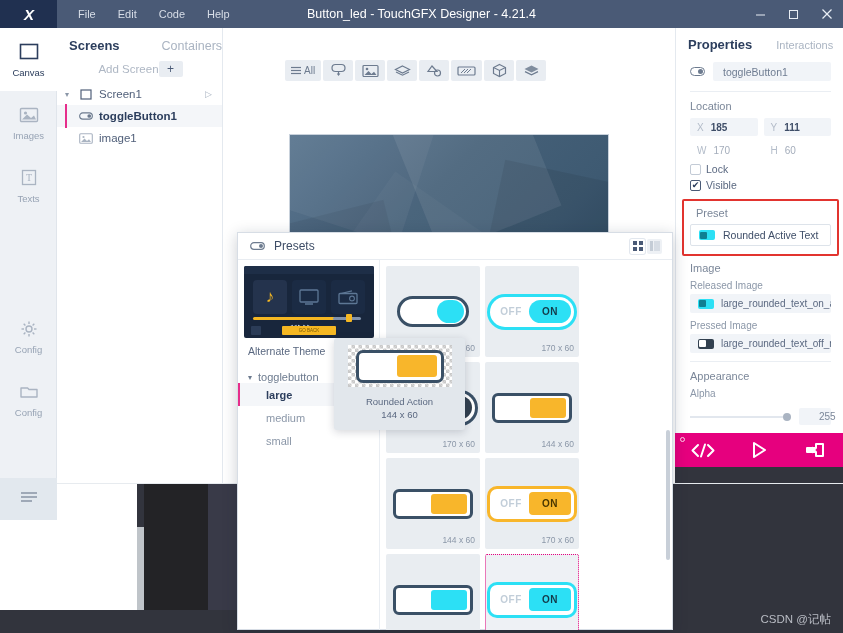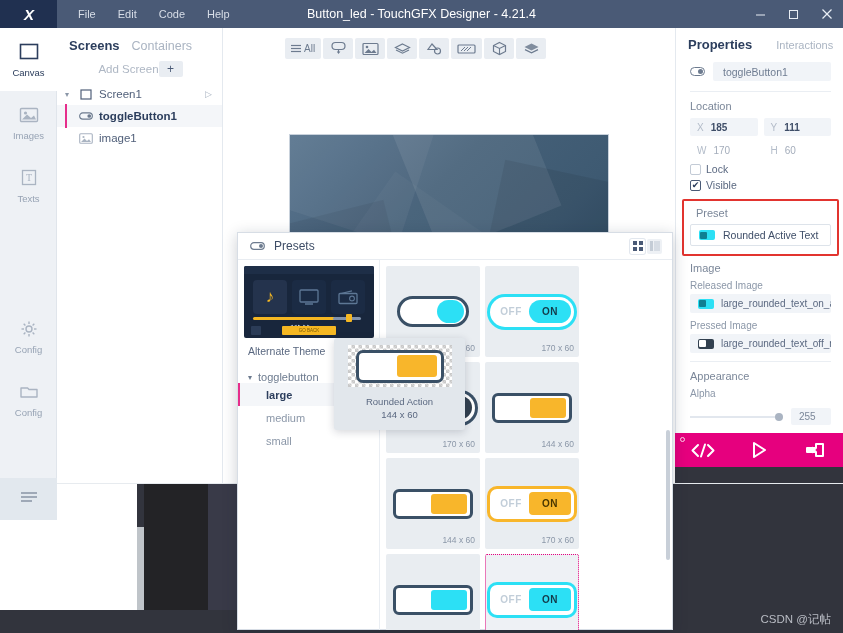--- a/index.html
+++ b/index.html
@@ -52,21 +52,21 @@
   .rail-bottom {
     position: absolute; left: 0; bottom: 0; width: 57px; height: 42px;
     background: #e2e8ee; display: flex; align-items: center; justify-content: center;
   }
 
   
   .screens-panel {
     position: absolute; left: 57px; top: 28px; width: 166px; height: 455px;
     background: #ffffff; border-right: 1px solid #e4e9ef;
   }
-  .sp-tabs { display: flex; align-items: baseline; padding: 10px 12px 6px 12px; gap: 12px; }
+  .sp-tabs { display: flex; align-items: baseline; padding: 10px 12px 6px 12px; gap: 42px; }
   .sp-tab { font-size: 12.5px; color: #aab4c2; }
   .sp-tab.active { color: #2c3e5d; font-weight: bold; font-size: 13px; }
   .sp-addrow {
     display: flex; align-items: center; justify-content: center;
     padding: 2px 10px 6px 12px;
   }
   .sp-add-label { font-size: 11.5px; color: #aeb7c4; }
   .sp-add-btn {
     width: 24px; height: 16px; background: #e9edf2; border-radius: 2px;
     display: flex; align-items: center; justify-content: center;
@@ -86,21 +86,21 @@
   .tree-run { margin-left: auto; margin-right: 10px; color: #a9b3c1; font-size: 9px; }
   .indent-1 { padding-left: 22px; }
   .indent-2 { padding-left: 22px; }
 
   
   .canvas-area {
     position: absolute; left: 223px; top: 28px; width: 452px; height: 455px;
     background: #ffffff;
   }
   .canvas-toolbar {
-    display: flex; align-items: center; gap: 2px; padding: 10px 0 0 62px;
+    display: flex; align-items: center; gap: 2px; padding: 10px 0 0 62px; margin-top: 22px;
   }
   .ctb-btn {
     height: 21px; min-width: 30px; background: #e9edf2; border-radius: 2px;
     display: flex; align-items: center; justify-content: center; gap: 3px;
     color: #6d7b8f; font-size: 10px; padding: 0 6px;
   }
   .canvas-stage {
     position: absolute; left: 66px; top: 106px; width: 320px; height: 180px;
     background: linear-gradient(135deg,#5b7690 0%,#456078 40%,#3e5a72 70%,#2f4a60 100%);
     border: 1px solid #c9d2dc;
@@ -172,22 +172,22 @@
     font-size: 10px; color: #5a6880; overflow: hidden; white-space: nowrap;
   }
   .sub-label { font-size: 10px; color: #8b97a8; padding: 7px 0 3px 14px; }
   .alpha-row { display: flex; align-items: center; gap: 8px; padding: 6px 12px 0 14px; }
   .slider { flex: 1; height: 2px; background: #e2e7ee; position: relative; }
   .slider .knob {
     position: absolute; right: 0; top: -3px; width: 8px; height: 8px;
     border-radius: 50%; background: #aab4c2;
   }
   .alpha-val {
-    width: 40px; height: 17px; background: #f1f4f8; border-radius: 2px;
-    font-size: 10px; color: #7b8799; display: flex; align-items: center; padding-left: 8px;
+    width: 32px; height: 17px; background: #f1f4f8; border-radius: 2px;
+    font-size: 10px; color: #7b8799; display: flex; align-items: center; padding-left: 20px;
   }
   
   .mini-tog {
     width: 15px; height: 9px; border-radius: 5px; border: 1.5px solid #6d7b8f;
     display: inline-block; position: relative; flex: none;
   }
   .mini-tog::after {
     content: ""; position: absolute; right: 1px; top: 1px;
     width: 5px; height: 5px; border-radius: 50%; background: #6d7b8f;
   }

